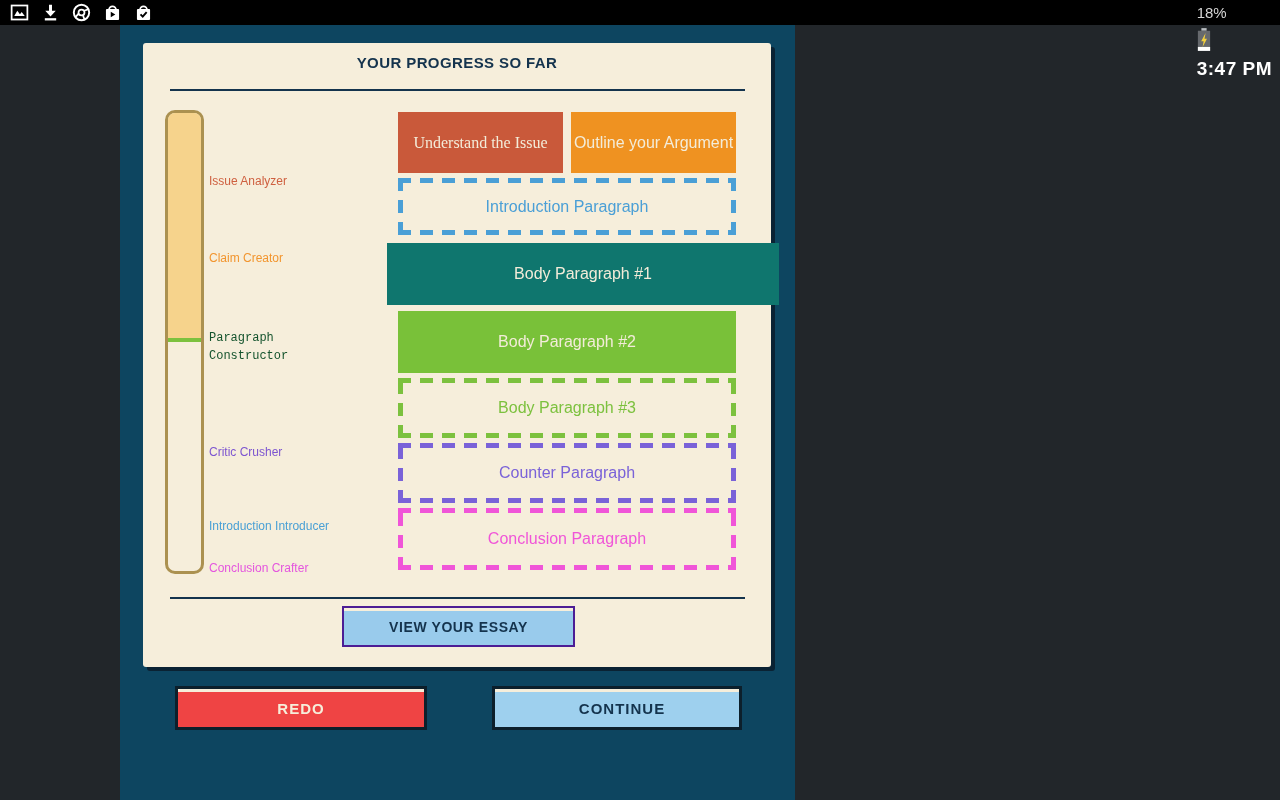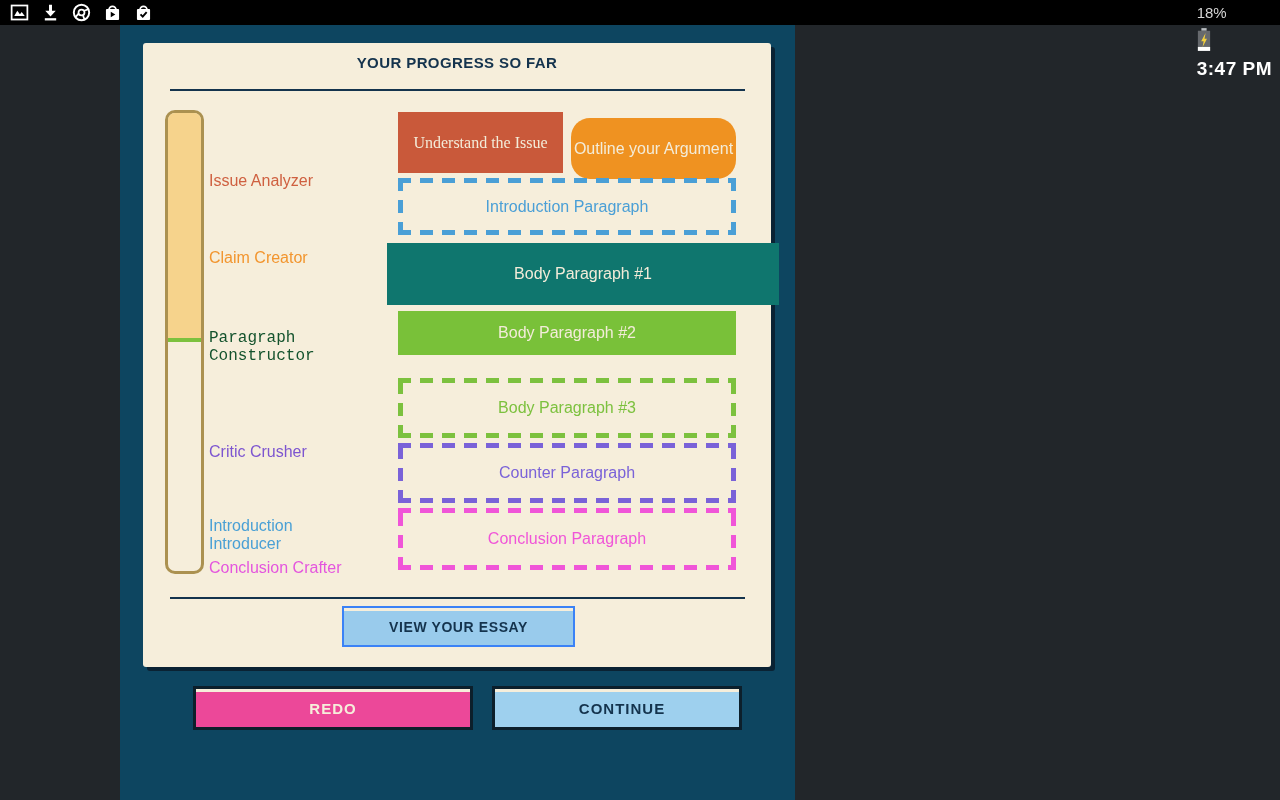--- a/index.html
+++ b/index.html
@@ -37,21 +37,21 @@
 
   
   .meter {
     position:absolute; left:22px; top:67px; width:33px; height:458px;
     border:3px solid #ab9150; border-radius:10px; overflow:hidden; background:#f6eedb;
   }
   .meter-fill { width:100%; height:225px; background:#f6d38c; }
   .meter-tick { width:100%; height:4px; background:#7cc13e; }
 
   
-  .stage { position:absolute; left:66px; width:145px; font-size:16px; line-height:18px; }
+  .stage { position:absolute; left:66px; width:145px; font-size:12px; line-height:18px; }
   .stage-0 { top:129px; color:#cf6040; }
   .stage-1 { top:206px; color:#f2952e; }
   .stage-2 { top:286px; color:#14532d;font-family:Liberation Mono, monospace; }
   .stage-3 { top:364px; color:#7d55d0;margin-top:36px; }
   .stage-4 { top:442px; color:#4aa0d5;margin-top:32px; }
   .stage-5 { top:516px; color:#e455de; }
 
   
   .block {
     position:absolute; box-sizing:border-box;
@@ -64,43 +64,43 @@
     background-image:
       repeating-linear-gradient(90deg, var(--c) 0 13px, transparent 13px 22px),
       repeating-linear-gradient(90deg, var(--c) 0 13px, transparent 13px 22px),
       repeating-linear-gradient(0deg,  var(--c) 0 13px, transparent 13px 22px),
       repeating-linear-gradient(0deg,  var(--c) 0 13px, transparent 13px 22px);
     background-position:0 0, 0 100%, 0 0, 100% 0;
     background-size:100% 5px, 100% 5px, 5px 100%, 5px 100%;
     background-repeat:no-repeat;
   }
   .block-0 { left:255px; top:69px;  width:165px; height:61px; background:#c9593a;font-family:Liberation Serif, serif; }
-  .block-1 { left:428px; top:75px;  width:165px; height:61px; background:#ef9221;border-radius:19px; }
+  .block-1 { left:428px; top:69px;  width:165px; height:61px; background:#ef9221; }
   .block-2 { left:255px; top:135px; width:338px; height:57px; --c:#4a9fd6; }
   .block-3 { left:244px; top:200px; width:392px; height:62px; background:#0f766e; }
-  .block-4 { left:255px; top:268px; width:338px; height:44px; background:#79c139; }
+  .block-4 { left:255px; top:268px; width:338px; height:62px; background:#79c139; }
   .block-5 { left:255px; top:335px; width:338px; height:60px; --c:#7cc13e; }
   .block-6 { left:255px; top:400px; width:338px; height:60px; --c:#7a62d8; }
   .block-7 { left:255px; top:465px; width:338px; height:62px; --c:#f055d8; }
 
   
   .view-btn {
     position:absolute; left:199px; top:563px; width:233px; height:41px;
-    background:#99cbec; border:2px solid #3b82f6; box-sizing:border-box;
+    background:#99cbec; border:2px solid #4c1d95; box-sizing:border-box;
     box-shadow:inset 0 3px 0 #f6eedb;
     color:#14334d; font-size:14px; font-weight:bold; letter-spacing:0.6px;
     font-family:"Liberation Sans", sans-serif; cursor:pointer;
   }
   .footer-btn {
     position:absolute; top:661px; height:44px; box-sizing:border-box;
     border:3px solid #0c1f2b; box-shadow:inset 0 3px 0 #f6eedb;
     font-size:15px; font-weight:bold; letter-spacing:1px;
     font-family:"Liberation Sans", sans-serif; cursor:pointer;
   }
-  .redo-btn { left:55px; width:280px; background:#ec4899; color:#f6eedb;margin-left:18px; }
+  .redo-btn { left:55px; width:252px; background:#ef4444; color:#f6eedb; }
   .continue-btn { left:372px; width:250px; background:#9ed0ee; color:#14334d;padding-left:16px; }
 </style>
 </head>
 <body>
 
 <div class="screen">
 
   <div class="status-bar">
     <div class="sb-left">
       <span class="sb-icon">

